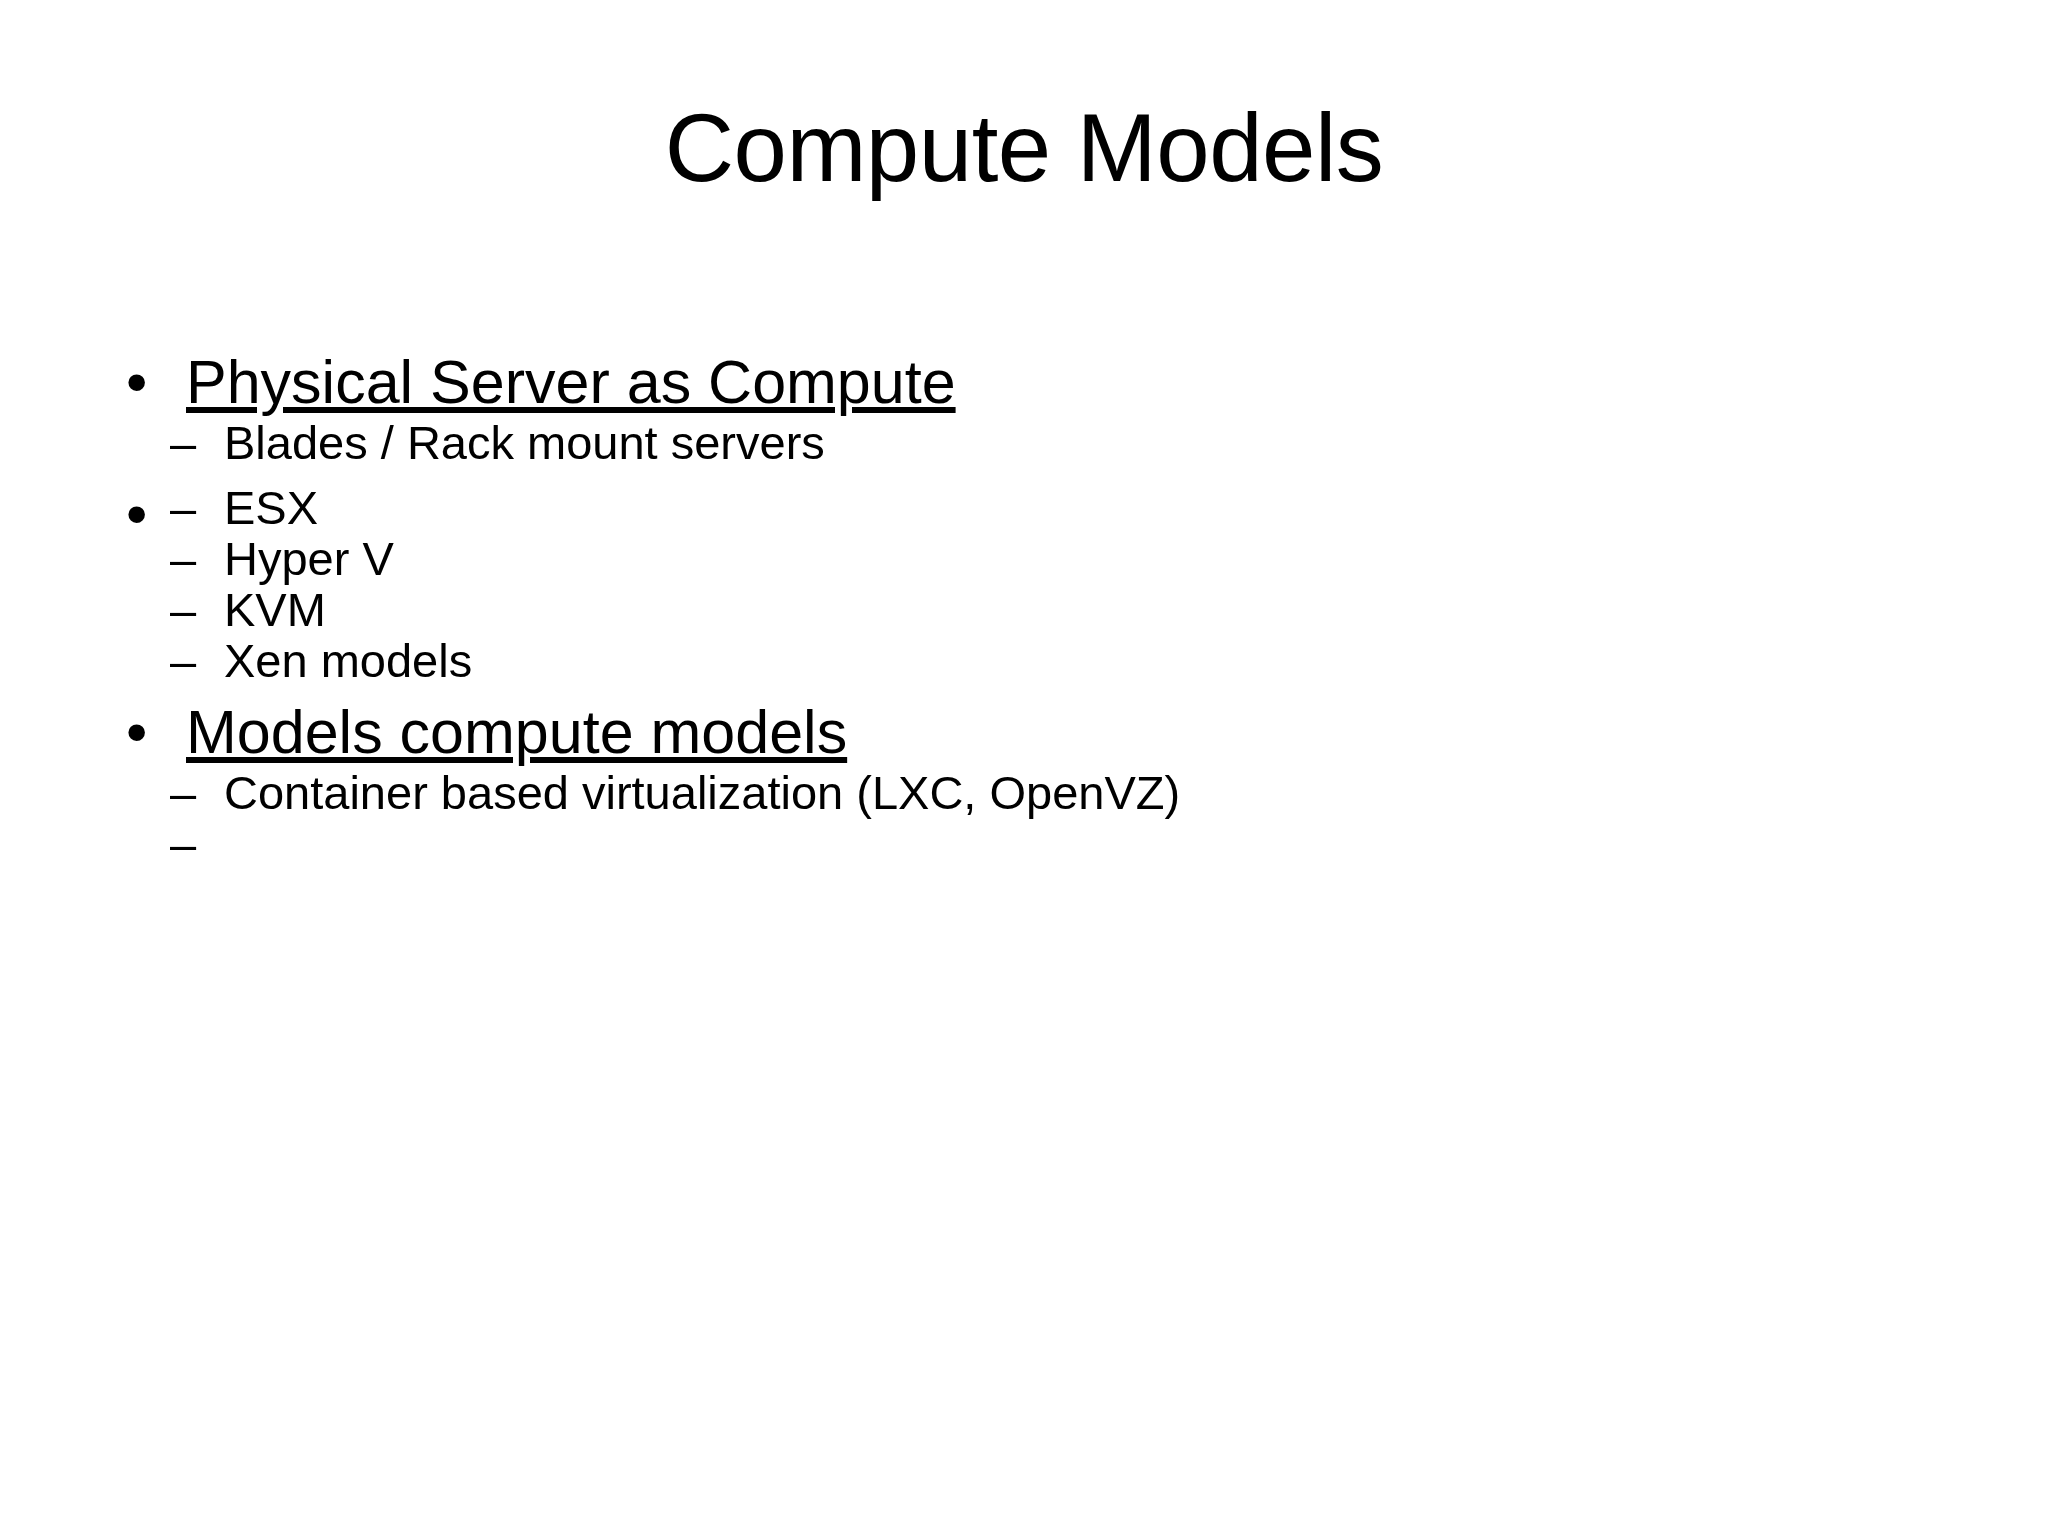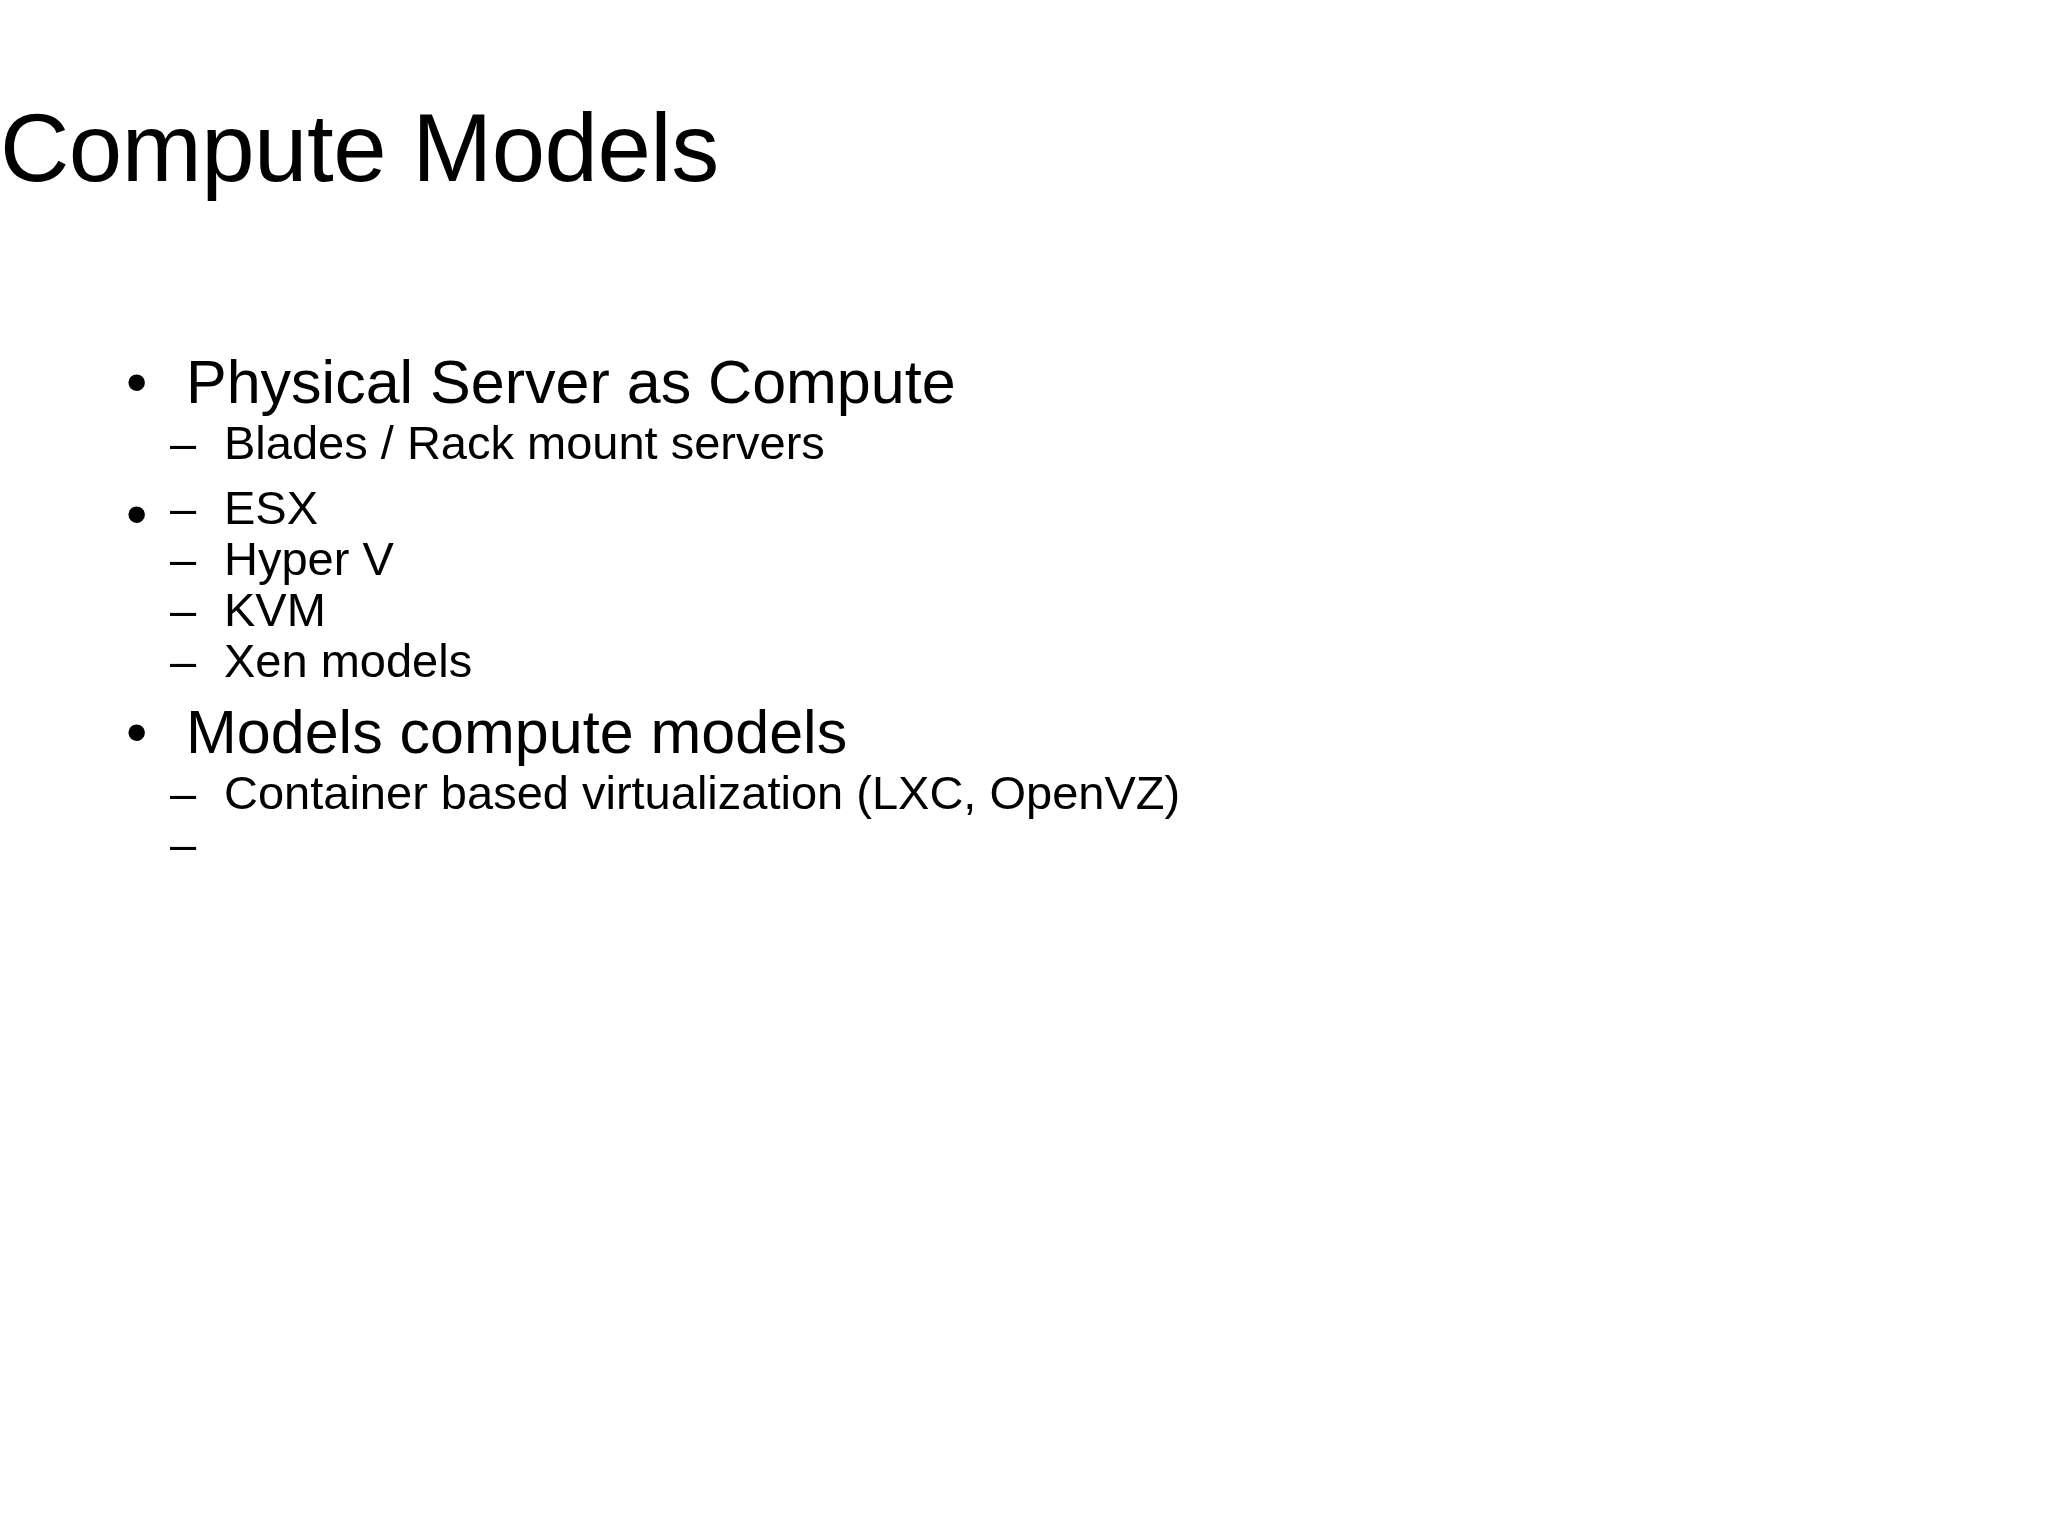--- a/index.html
+++ b/index.html
@@ -24,20 +24,21 @@
     background: #ffffff;
     box-sizing: border-box;
   }
 
   
   .slide-title {
     position: absolute;
     left: 0;
     top: 98px;
     width: 2048px;
+    text-align: center;
     font-size: 96px;
     line-height: 1.05;
     font-weight: 400;
     letter-spacing: -0.5px;
     color: #000000;
     white-space: nowrap;
   }
 
   
   .body-area {
@@ -67,20 +68,21 @@
     position: absolute;
     left: 18px;
     top: 0;
     width: 40px;
     font-size: 61px;
     line-height: 1.0;
     text-align: left;
   }
   .lvl1 > .txt {
     display: inline-block;
+    text-decoration: underline;
   }
 
   
   .sub-list {
     list-style: none;
     margin: 0;
     padding: 0;
   }
   .lvl2 {
     position: relative;

